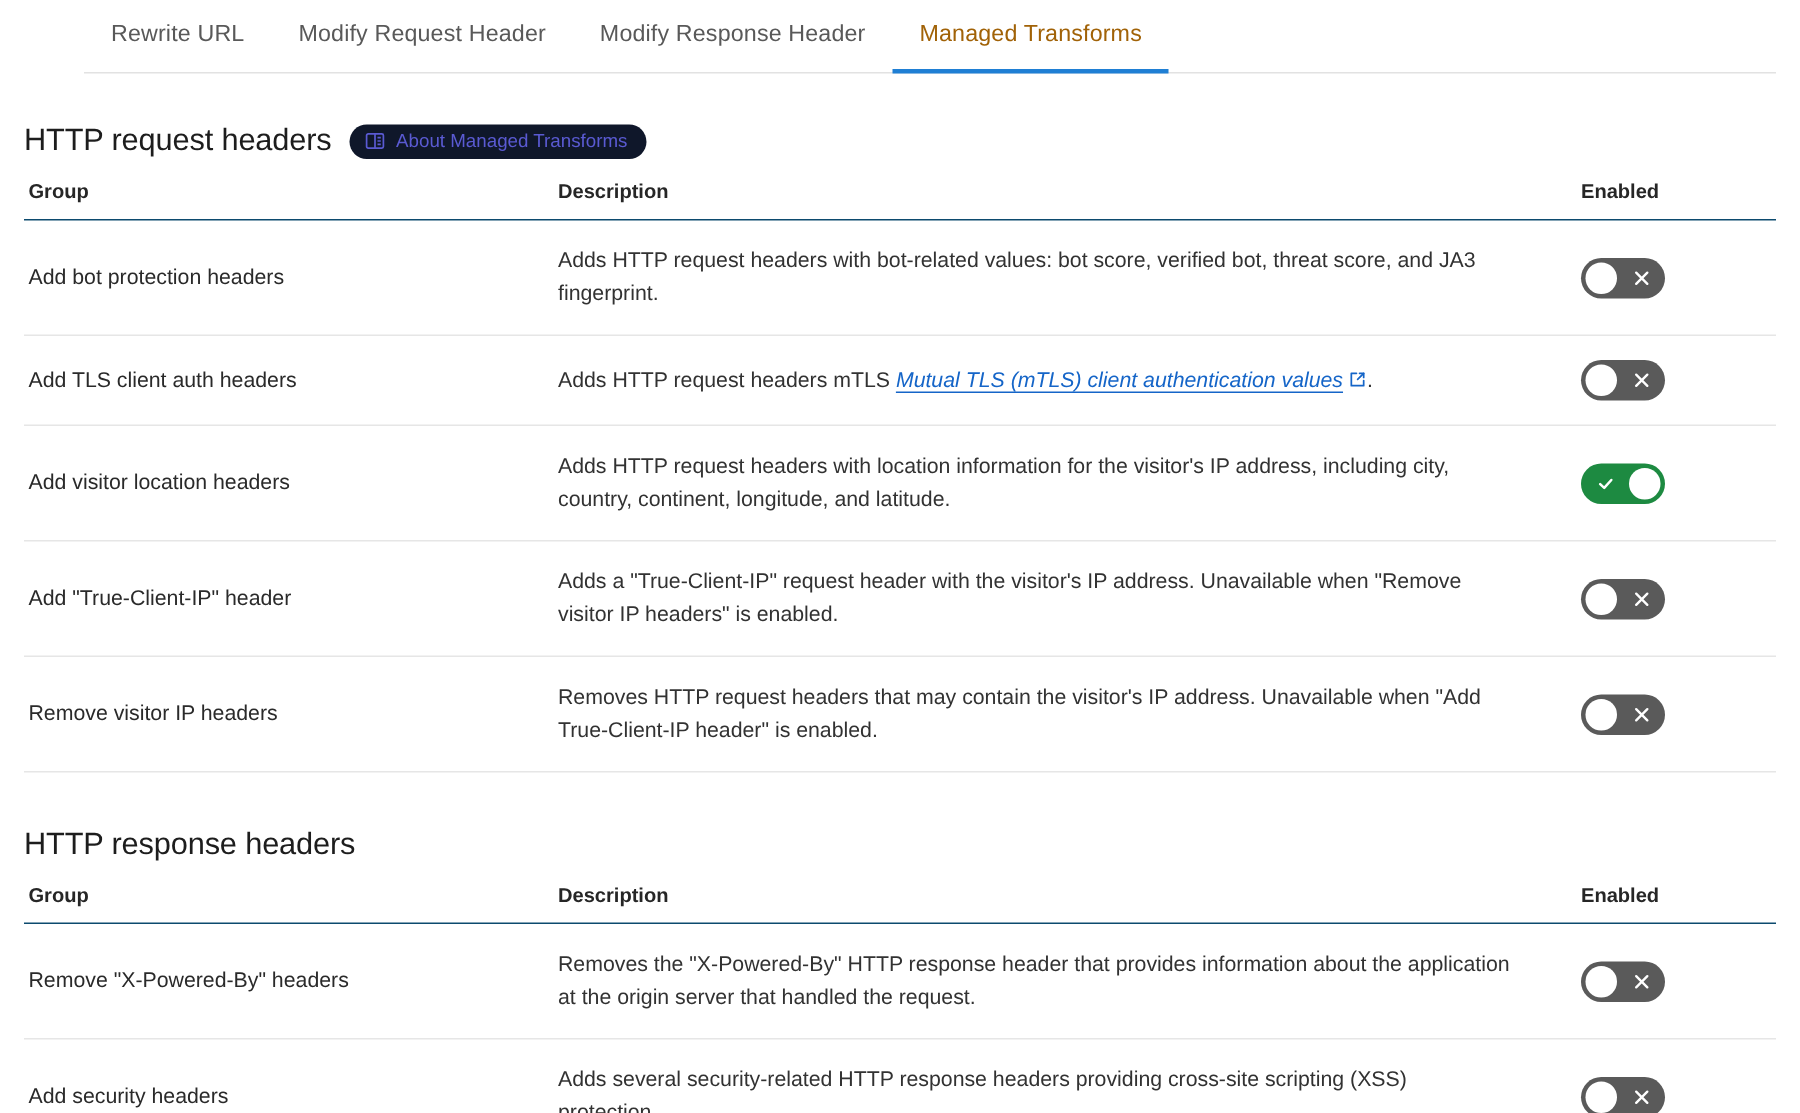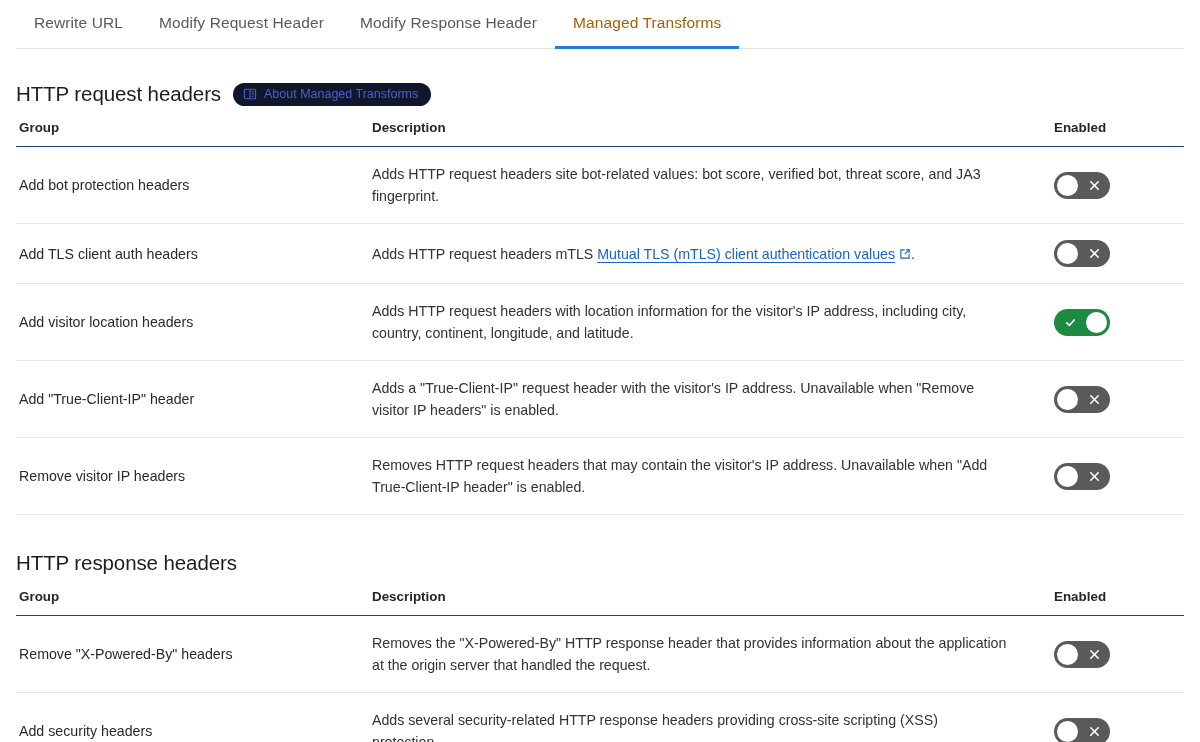--- a/index.html
+++ b/index.html
@@ -14,20 +14,21 @@
     overflow: hidden;
   }
 
   
   .tabbar {
     position: relative;
     height: 49px;
     padding: 0 16px;
     display: flex;
     align-items: flex-start;
+    margin-left: 40px;
   }
   .tabbar::after {
     content: "";
     position: absolute;
     left: 16px;
     right: 16px;
     bottom: 0;
     height: 1px;
     background: #e2e2e2;
   }
@@ -129,20 +130,21 @@
     line-height: 22px;
     padding-right: 44px;
   }
   table.mt td.td-en { padding-left: 2px; }
 
   .desc-link {
     color: #1565c8;
     text-decoration: underline;
     text-underline-offset: 2.5px;
     cursor: pointer;
+    font-style: italic;
   }
   .ext-icon {
     display: inline-block;
     width: 12px;
     height: 12px;
     margin-left: 4px;
     vertical-align: -1px;
   }
 
   
@@ -224,21 +226,21 @@
     <thead>
       <tr>
         <th class="th-group">Group</th>
         <th>Description</th>
         <th class="th-en">Enabled</th>
       </tr>
     </thead>
     <tbody>
       <tr>
         <td class="td-group">Add bot protection headers</td>
-        <td class="td-desc">Adds HTTP request headers site bot-related values: bot score, verified bot, threat score, and JA3 fingerprint.</td>
+        <td class="td-desc">Adds HTTP request headers with bot-related values: bot score, verified bot, threat score, and JA3 fingerprint.</td>
         <td class="td-en">
           <span class="toggle">
             <span class="knob"></span>
             <span class="mark">
               <svg viewBox="0 0 14 14" width="13" height="13" stroke="#ffffff" stroke-width="1.7" stroke-linecap="round">
                 <line x1="3" y1="3" x2="11" y2="11"></line>
                 <line x1="11" y1="3" x2="3" y2="11"></line>
               </svg>
             </span>
           </span>

